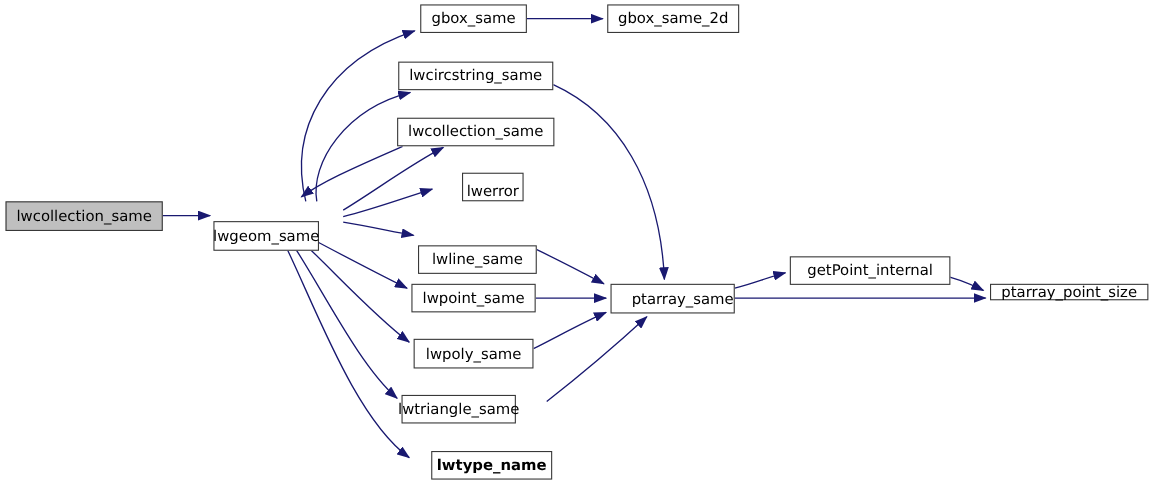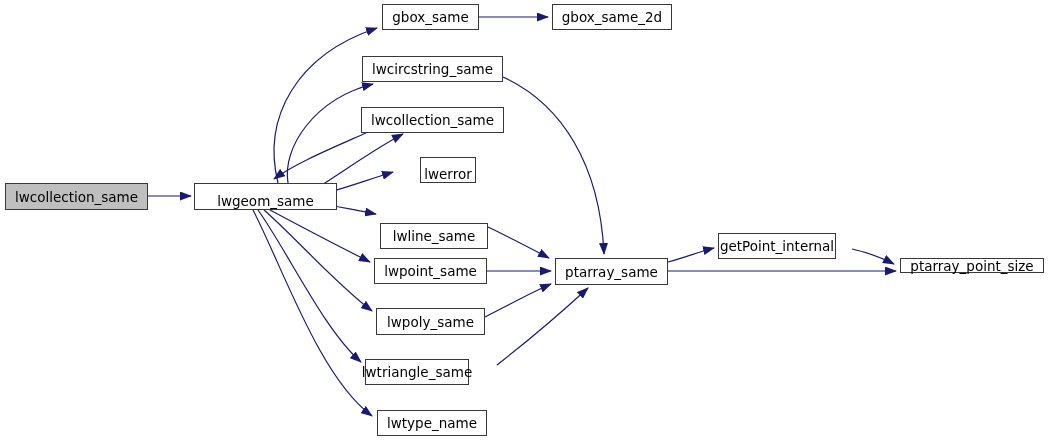--- a/index.html
+++ b/index.html
@@ -82,21 +82,21 @@
         <path d="M497,365 C524,344 564,310 588,288" class="edge" marker-end="url(#arrowhead)"></path>
         <path d="M668,262 C687,257 698,252 714,248" class="edge" marker-end="url(#arrowhead)"></path>
         <path d="M668,271 L896,271" class="edge" marker-end="url(#arrowhead)"></path>
         <path d="M852,249 C871,253 882,258 894,264" class="edge" marker-end="url(#arrowhead)"></path>
       </g>
   </svg>
   <div id="node-layer">
       <div class="node highlight" style="left: 5px; top: 183px; width: 143px; height: 27px;">
         <span>lwcollection_same</span>
       </div>
-      <div class="node" style="left: 194px; top: 183px; width: 143px; height: 27px; align-items: flex-end;">
+      <div class="node" style="left: 194px; top: 201px; width: 96px; height: 27px;">
         <span>lwgeom_same</span>
       </div>
       <div class="node" style="left: 382px; top: 4px; width: 97px; height: 26px;">
         <span>gbox_same</span>
       </div>
       <div class="node" style="left: 552px; top: 4px; width: 120px; height: 26px;">
         <span>gbox_same_2d</span>
       </div>
       <div class="node" style="left: 362px; top: 56px; width: 141px; height: 26px;">
         <span>lwcircstring_same</span>
@@ -112,26 +112,26 @@
       </div>
       <div class="node" style="left: 374px; top: 258px; width: 113px; height: 26px; align-items: center;">
         <span>lwpoint_same</span>
       </div>
       <div class="node" style="left: 376px; top: 308px; width: 109px; height: 27px;">
         <span>lwpoly_same</span>
       </div>
       <div class="node" style="left: 365px; top: 359px; width: 104px; height: 26px;">
         <span>lwtriangle_same</span>
       </div>
-      <div class="node" style="left: 377px; top: 410px; width: 110px; height: 26px;">
+      <div class="node" style="left: 392px; top: 410px; width: 110px; height: 26px; font-weight: bold;">
         <span>lwtype_name</span>
       </div>
-      <div class="node" style="left: 555px; top: 258px; width: 113px; height: 27px;">
+      <div class="node" style="left: 555px; top: 258px; width: 113px; height: 27px; justify-content: flex-end;">
         <span>ptarray_same</span>
       </div>
-      <div class="node" style="left: 718px; top: 233px; width: 118px; height: 26px;">
+      <div class="node" style="left: 718px; top: 233px; width: 146px; height: 26px;">
         <span>getPoint_internal</span>
       </div>
       <div class="node" style="left: 900px; top: 258px; width: 144px; height: 15px;">
         <span>ptarray_point_size</span>
       </div>
     </div>
 </div>
 
 </body></html>

